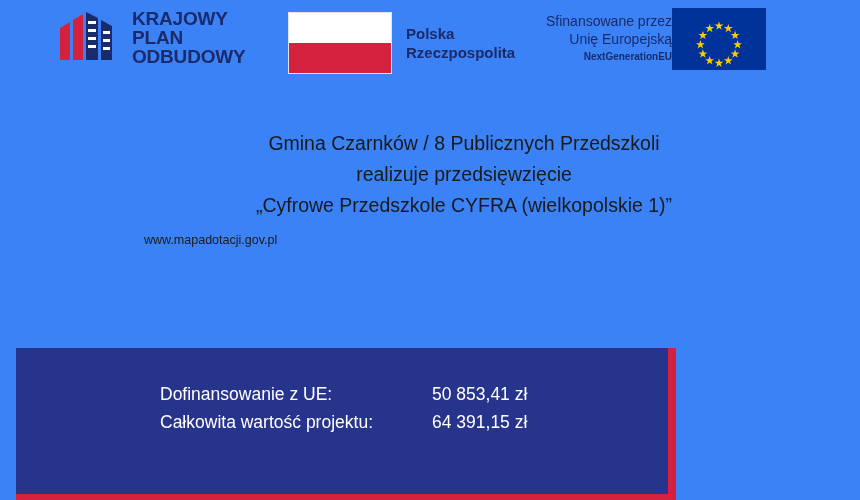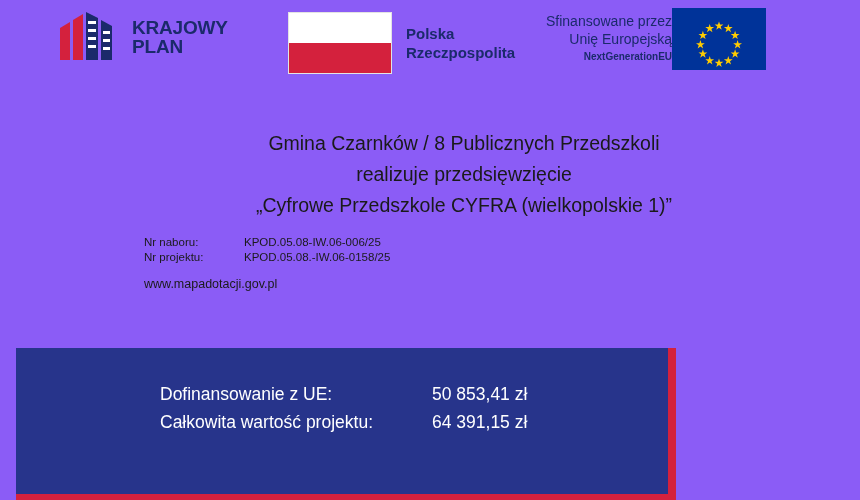--- a/index.html
+++ b/index.html
@@ -5,21 +5,21 @@
   * { box-sizing: border-box; margin: 0; padding: 0; }
   html, body {
     width: 860px; height: 500px;
     background: #ffffff;
     font-family: "Liberation Sans", sans-serif;
     overflow: hidden;
   }
   .page {
     position: relative;
     width: 860px; height: 500px;
-    background: #8b5cf6;
+    background: #3b82f6;
   }
 
   
   .header {
     position: absolute;
     top: 0; left: 0;
     width: 860px; height: 92px;
   }
 
   
@@ -171,20 +171,21 @@
             <rect x="30" y="37" width="8" height="3"></rect>
             <rect x="45" y="23" width="7" height="3"></rect>
             <rect x="45" y="31" width="7" height="3"></rect>
             <rect x="45" y="39" width="7" height="3"></rect>
           </g>
         </svg>
       </span>
       <span class="kpo-text">
         <div>KRAJOWY</div>
         <div>PLAN</div>
+        <div>ODBUDOWY</div>
       </span>
     </div>
 
     <div class="rp-block">
       <span class="pl-flag">
         <div class="white"></div>
         <div class="red"></div>
       </span>
       <span class="rp-text">
         <div>Polska</div>
@@ -220,30 +221,20 @@
     </div>
   </div>
 
   <div class="body-text">
     <div class="title-lines">
       <div>Gmina Czarnków / 8 Publicznych Przedszkoli</div>
       <div>realizuje przedsięwzięcie</div>
       <div>„Cyfrowe Przedszkole CYFRA (wielkopolskie 1)”</div>
     </div>
 
-    <div class="meta">
-      <div class="meta-row">
-        <span class="meta-label">Nr naboru:</span>
-        <span class="meta-value">KPOD.05.08-IW.06-006/25</span>
-      </div>
-      <div class="meta-row">
-        <span class="meta-label">Nr projektu:</span>
-        <span class="meta-value">KPOD.05.08.-IW.06-0158/25</span>
-      </div>
-    </div>
 
     <div class="website">www.mapadotacji.gov.pl</div>
   </div>
 
   <div class="banner-wrap">
     <div class="banner-red"></div>
     <div class="banner-blue"></div>
     <div class="banner-content">
       <div class="banner-row">
         <span class="banner-label">Dofinansowanie z UE:</span>

